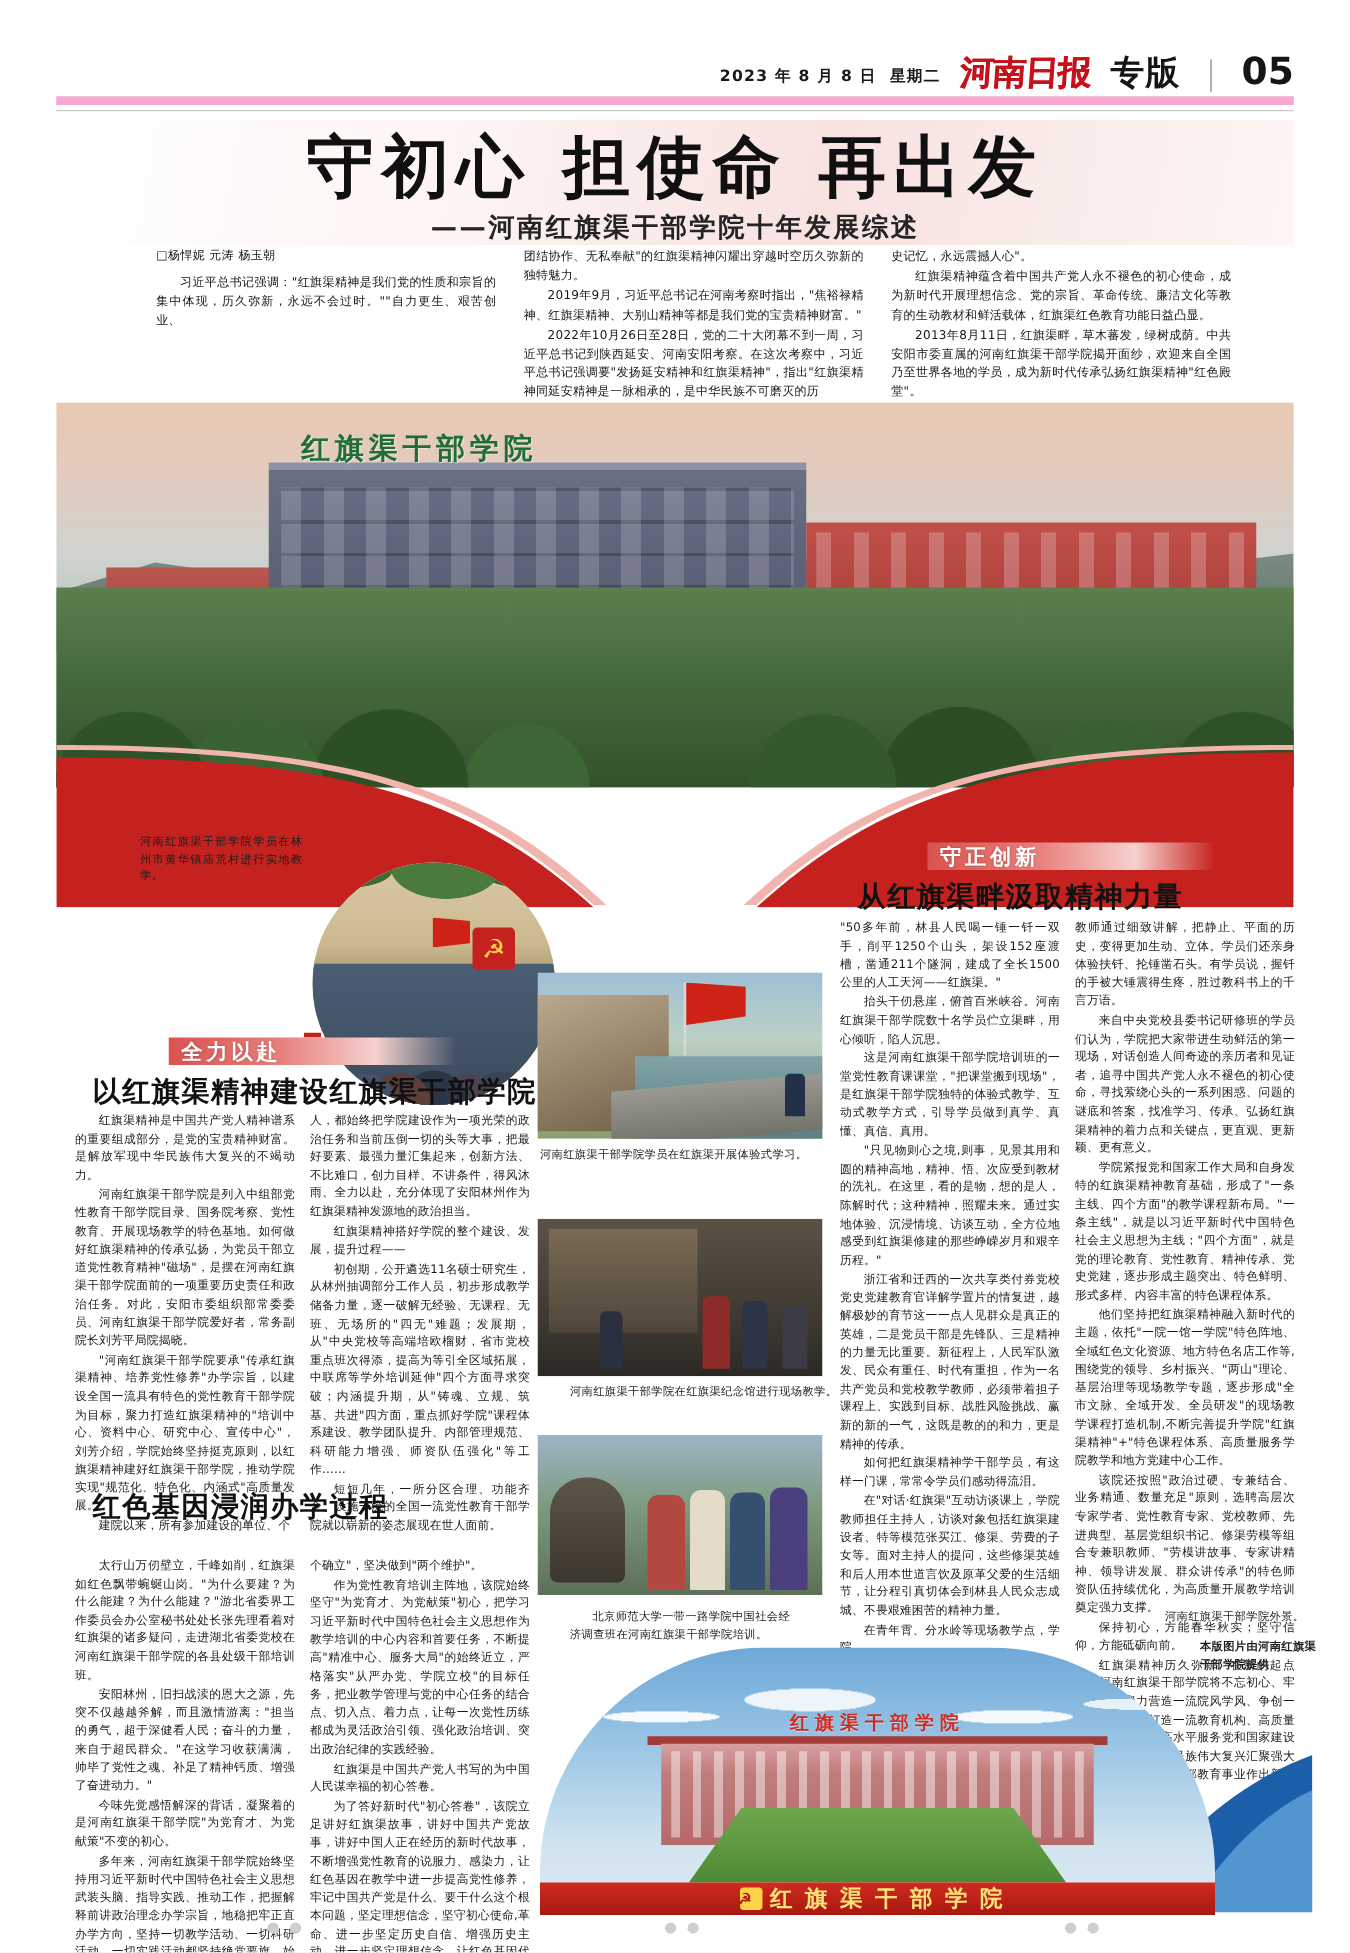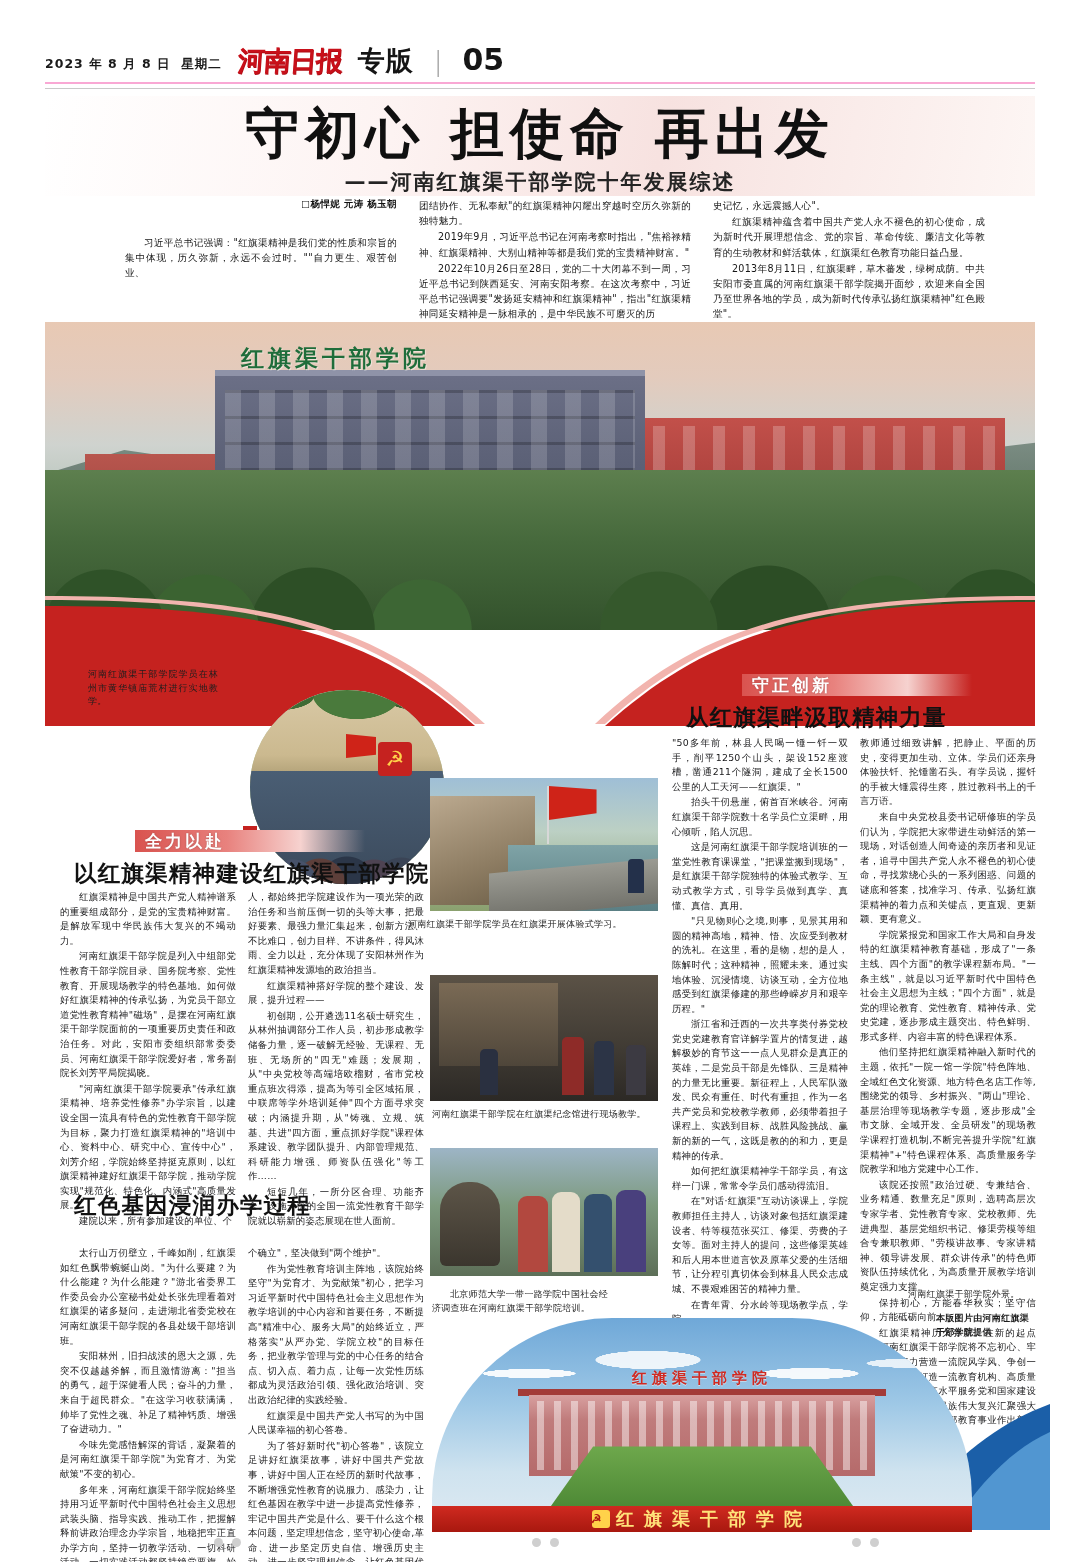--- a/index.html
+++ b/index.html
@@ -11,22 +11,22 @@
   #page {
     position: relative;
     width: 1080px; height: 1562px;
     background: #ffffff;
     overflow: hidden;
   }
 
   
   .masthead {
     position: absolute; left: 45px; top: 38px; width: 990px; height: 46px;
-    border-bottom: 2px solid #f9a8d4;
-    display: flex; align-items: center; justify-content: flex-start;
+    border-bottom: 7px solid #f9a8d4;
+    display: flex; align-items: center; justify-content: flex-end;
   }
   .masthead-inner { display: flex; align-items: baseline; gap: 16px; }
   .mh-date {
     font-size: 12.5px; color: #1a1a1a; letter-spacing: 1px;
     font-weight: 700; position: relative; top: -2px;
   }
   .mh-logo {
     font-size: 27px; font-weight: 900; color: #c8101a;
     font-family: "DejaVu Serif", "Liberation Serif", serif;
     letter-spacing: -1px;
@@ -61,21 +61,21 @@
     font-size: 21px; font-weight: 700; color: #242424;
     letter-spacing: 2px; margin-top: 2px;
   }
 
   
   .top-text {
     position: absolute; left: 125px; top: 198px; width: 860px; height: 122px;
     display: flex; gap: 22px;
   }
   .tt-col { width: 272px; }
-  .byline { font-size: 9.5px; font-weight: 700; color: #111; margin-bottom: 24px; letter-spacing: .4px; text-align: right;}
+  .byline { font-size: 9.5px; font-weight: 400; color: #111; margin-bottom: 8px; letter-spacing: .4px;}
   .tt-p {
     font-size: 9.6px; line-height: 15.2px; color: #161616;
     text-align: justify; text-indent: 19px; letter-spacing: .25px;
     margin-bottom: 1px;
   }
 
   
   .hero {
     position: absolute; left: 45px; top: 322px; width: 990px; height: 308px;
     overflow: hidden;
@@ -177,21 +177,21 @@
   .bp {
     font-size: 9.4px; line-height: 14.6px; color: #18181a;
     text-align: justify; text-indent: 19px; letter-spacing: .2px;
     margin-bottom: 1px;
   }
 
   
   .photo { position: absolute; overflow: hidden; }
   .cap {
     position: absolute; font-size: 9px; color: #1e1e1e;
-    line-height: 13.5px; letter-spacing: .3px;
+    line-height: 13.5px; letter-spacing: .3px; margin-left: 24px;
   }
 
   
   .circ-photo {
     position: absolute; left: 250px; top: 690px; width: 194px; height: 194px;
     border-radius: 50%; overflow: hidden;
     background: linear-gradient(180deg,#a8c4d8 0%,#b9d0a4 32%,#86a066 60%,#6c7c5c 100%);
   }
   .circ-ground {
     position:absolute; left:0; bottom:0; width:100%; height:58%;

